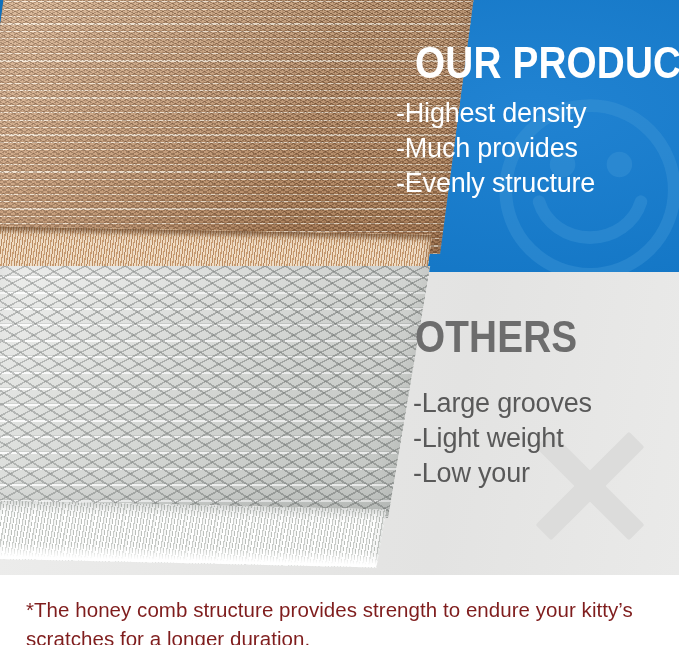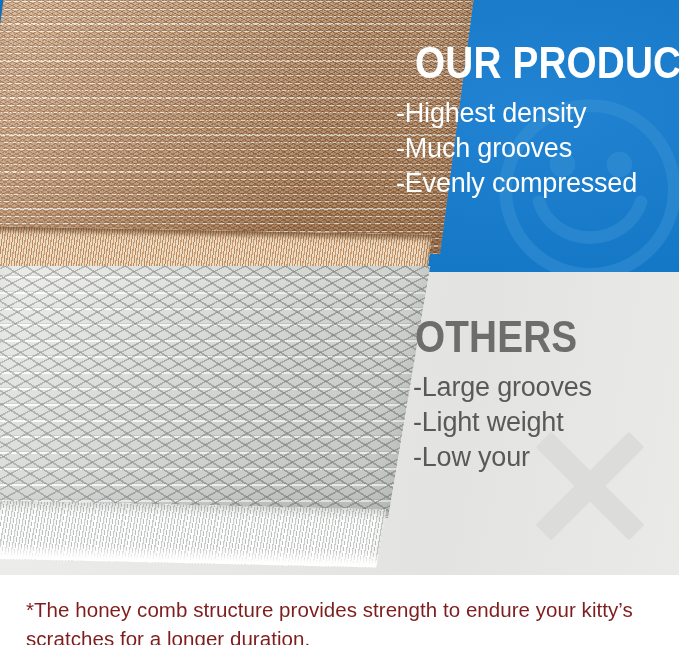--- a/index.html
+++ b/index.html
@@ -200,21 +200,21 @@
     position:absolute;
     line-height:1.30;
     white-space:nowrap;
   }
   .bullets.ours{
     left:396px; top:96px;
     font-size:27px;
     color:#ffffff;
   }
   .bullets.others{
-    left:413px; top:370px;
+    left:413px; top:386px;
     font-size:27px;
     color:#595959;
   }
   .bullets div{letter-spacing:-.2px;}
 
   
   .caption{
     position:absolute;
     left:26px; top:584px;
     width:630px;
@@ -253,22 +253,22 @@
 
     <div class="slab cardboard"></div>
     <div class="slab card-edge"></div>
     <div class="slab graypad"></div>
     <div class="slab gray-edge"></div>
 
     <div class="headline ours">OUR PRODUCT</div>
 
     <div class="bullets ours">
       <div>-Highest density</div>
-      <div>-Much grooves</div>
-      <div>-Evenly compressed</div>
+      <div>-Much provides</div>
+      <div>-Evenly structure</div>
     </div>
 
     <div class="headline others">OTHERS</div>
 
     <div class="bullets others">
       <div>-Large grooves</div>
       <div>-Light weight</div>
       <div>-Low your</div>
     </div>
 

